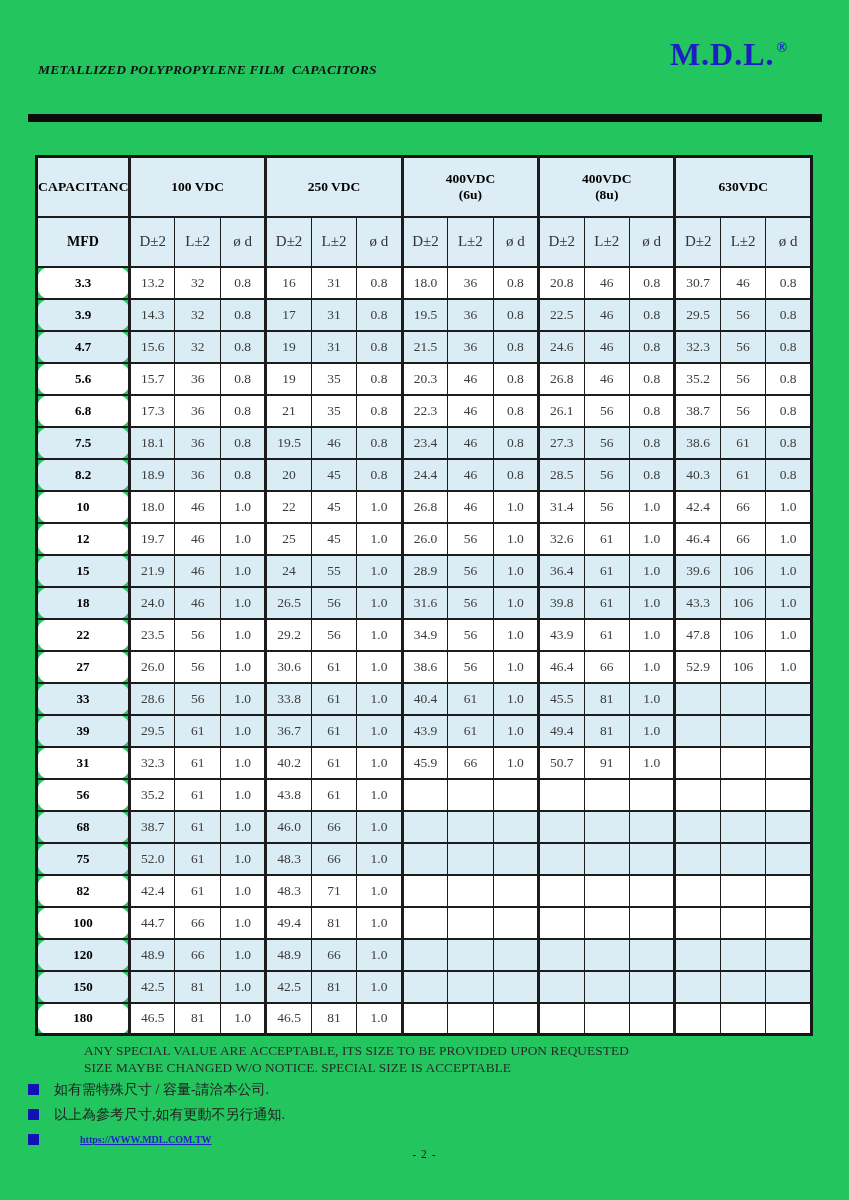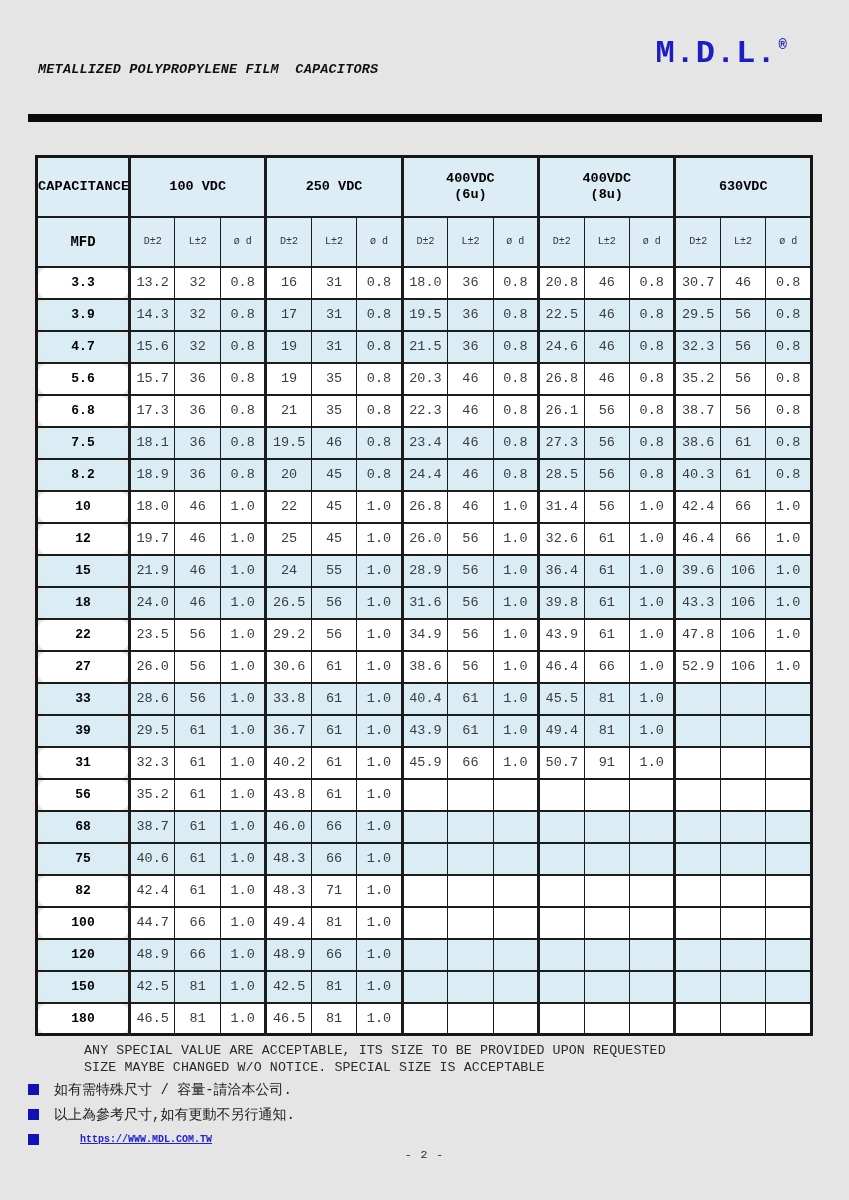--- a/index.html
+++ b/index.html
@@ -1,19 +1,19 @@
 <!DOCTYPE html>
 <html><head>
 <meta charset="utf-8">
 <style>
   * { margin:0; padding:0; box-sizing:border-box; }
   html,body { background:#ffffff; }
   .page {
-    position:relative; width:849px; height:1200px; background:#e5e5e5;
-    font-family:Liberation Mono, monospace; overflow:hidden;
+    position:relative; width:849px; height:1200px; background:#22c55e;
+    font-family:Liberation Serif, serif; overflow:hidden;
   }
   .doc-title {
     position:absolute; left:38px; top:62px;
     font-size:13.5px; font-weight:bold; font-style:italic;
     letter-spacing:.2px; color:#101010; white-space:pre;
   }
   .logo {
     position:absolute; right:63px; top:38px;
     color:#1d1dc4; font-weight:bold; font-size:32px; letter-spacing:1px;
     line-height:1;
@@ -33,21 +33,21 @@
     text-align:center; vertical-align:middle; padding:0;
     overflow:hidden;
   }
   .group-start { border-left-width:3px !important; }
   thead th { background:#dcedf5; color:#000; }
   tr.hrow1 th { height:60px; font-size:13.5px; font-weight:bold; }
   th.corner { font-size:11px; font-weight:bold; letter-spacing:.2px; }
   th.group-head div { line-height:16px; }
   tr.hrow2 th { height:50px; }
   th.mfd-head { font-size:14px; font-weight:bold; }
-  th.sub-head { font-size:10px; font-weight:normal; color:#333; }
+  th.sub-head { font-size:15px; font-weight:normal; color:#333; }
   tbody td { height:32px; font-size:13.5px; color:#3c3c3c; background:#ffffff; }
   tbody td.mfd-cell { font-weight:bold; color:#000; font-size:13px;border-radius:13px; }
   tbody tr.shaded td { background:#daecf4; }
 
   .notes {
     position:absolute; left:56px; top:1042px;
     font-size:13.3px; color:#2a2a2a; line-height:17px; letter-spacing:.1px;margin-left:28px;
   }
   .bullet-list { position:absolute; left:28px; top:1082px; }
   .bullet-row { display:flex; align-items:center; height:15px; margin-bottom:10px; }
@@ -452,21 +452,21 @@
           <td class="val-cell"></td>
           <td class="val-cell group-start"></td>
           <td class="val-cell"></td>
           <td class="val-cell"></td>
           <td class="val-cell group-start"></td>
           <td class="val-cell"></td>
           <td class="val-cell"></td>
         </tr>
         <tr class="shaded">
           <td class="mfd-cell">75</td>
-          <td class="val-cell group-start">40.6</td>
+          <td class="val-cell group-start">52.0</td>
           <td class="val-cell">61</td>
           <td class="val-cell">1.0</td>
           <td class="val-cell group-start">48.3</td>
           <td class="val-cell">66</td>
           <td class="val-cell">1.0</td>
           <td class="val-cell group-start"></td>
           <td class="val-cell"></td>
           <td class="val-cell"></td>
           <td class="val-cell group-start"></td>
           <td class="val-cell"></td>

